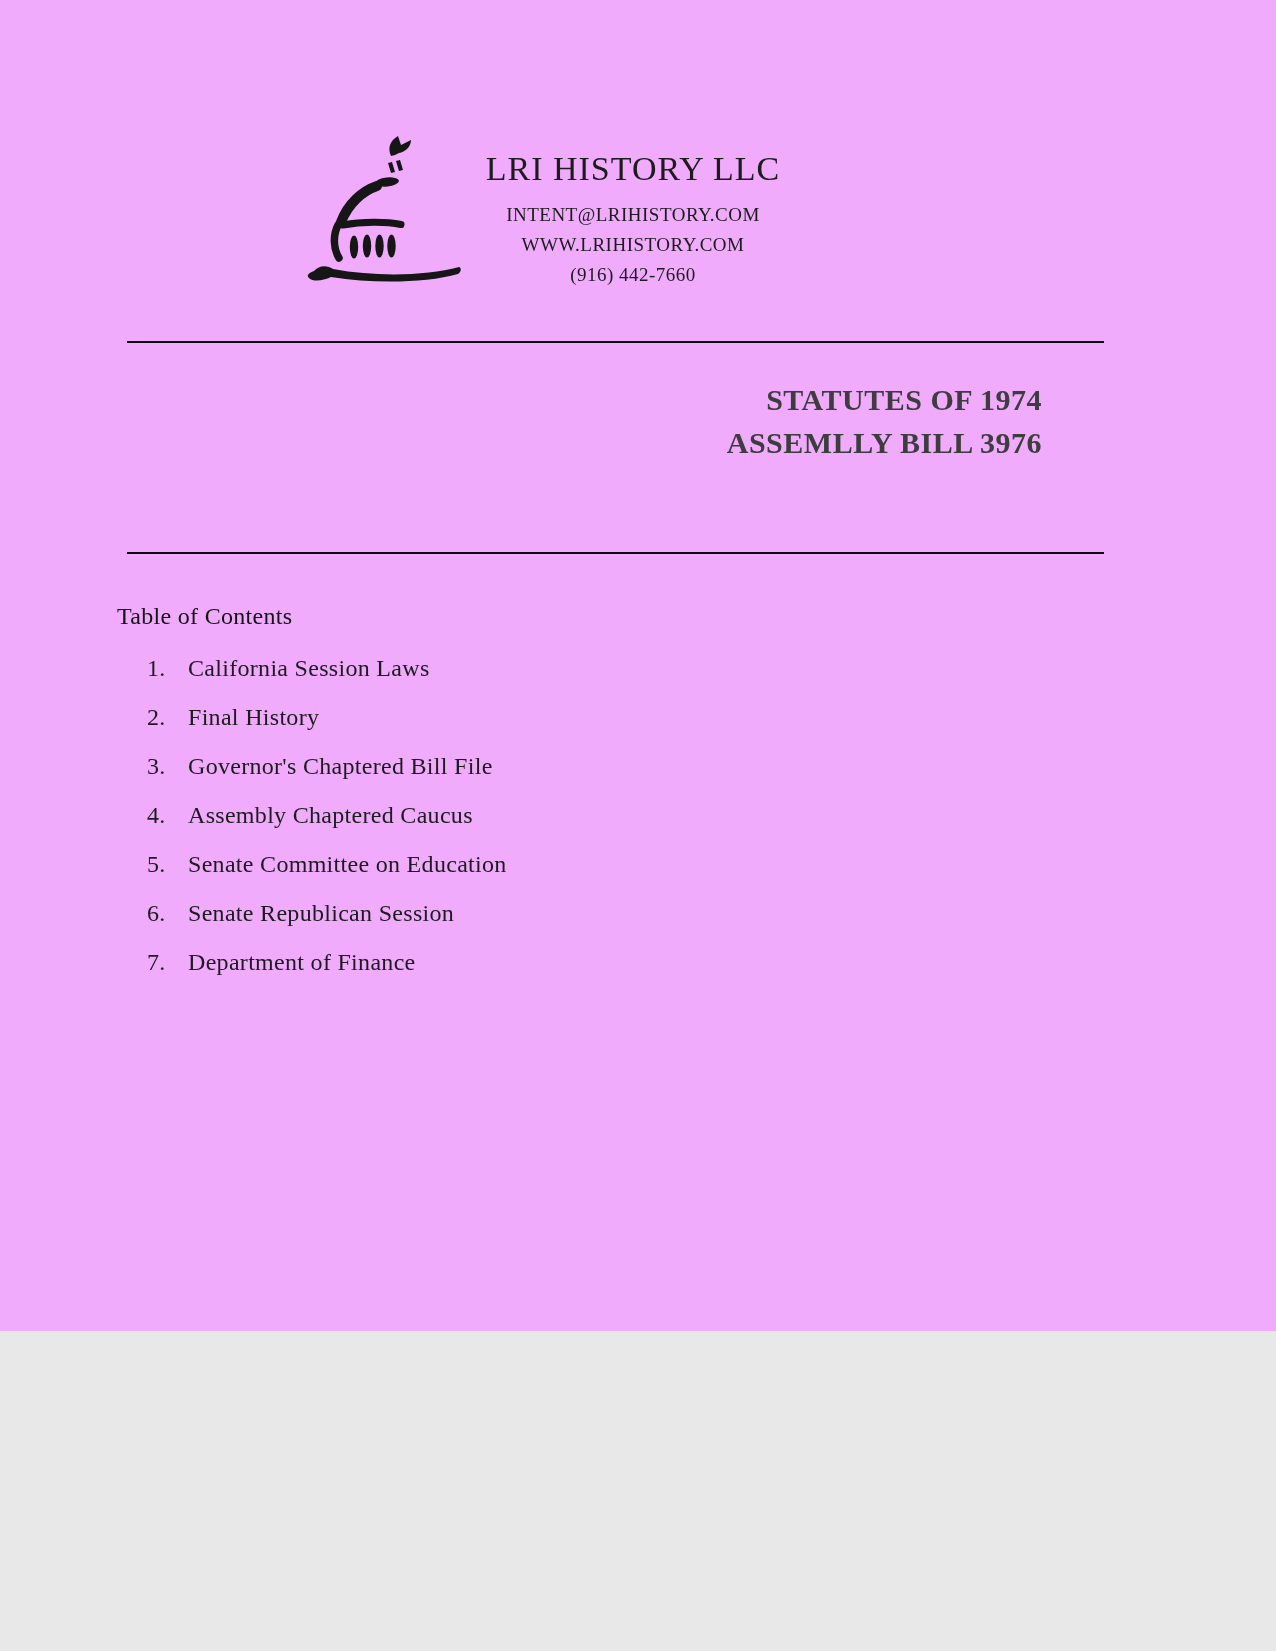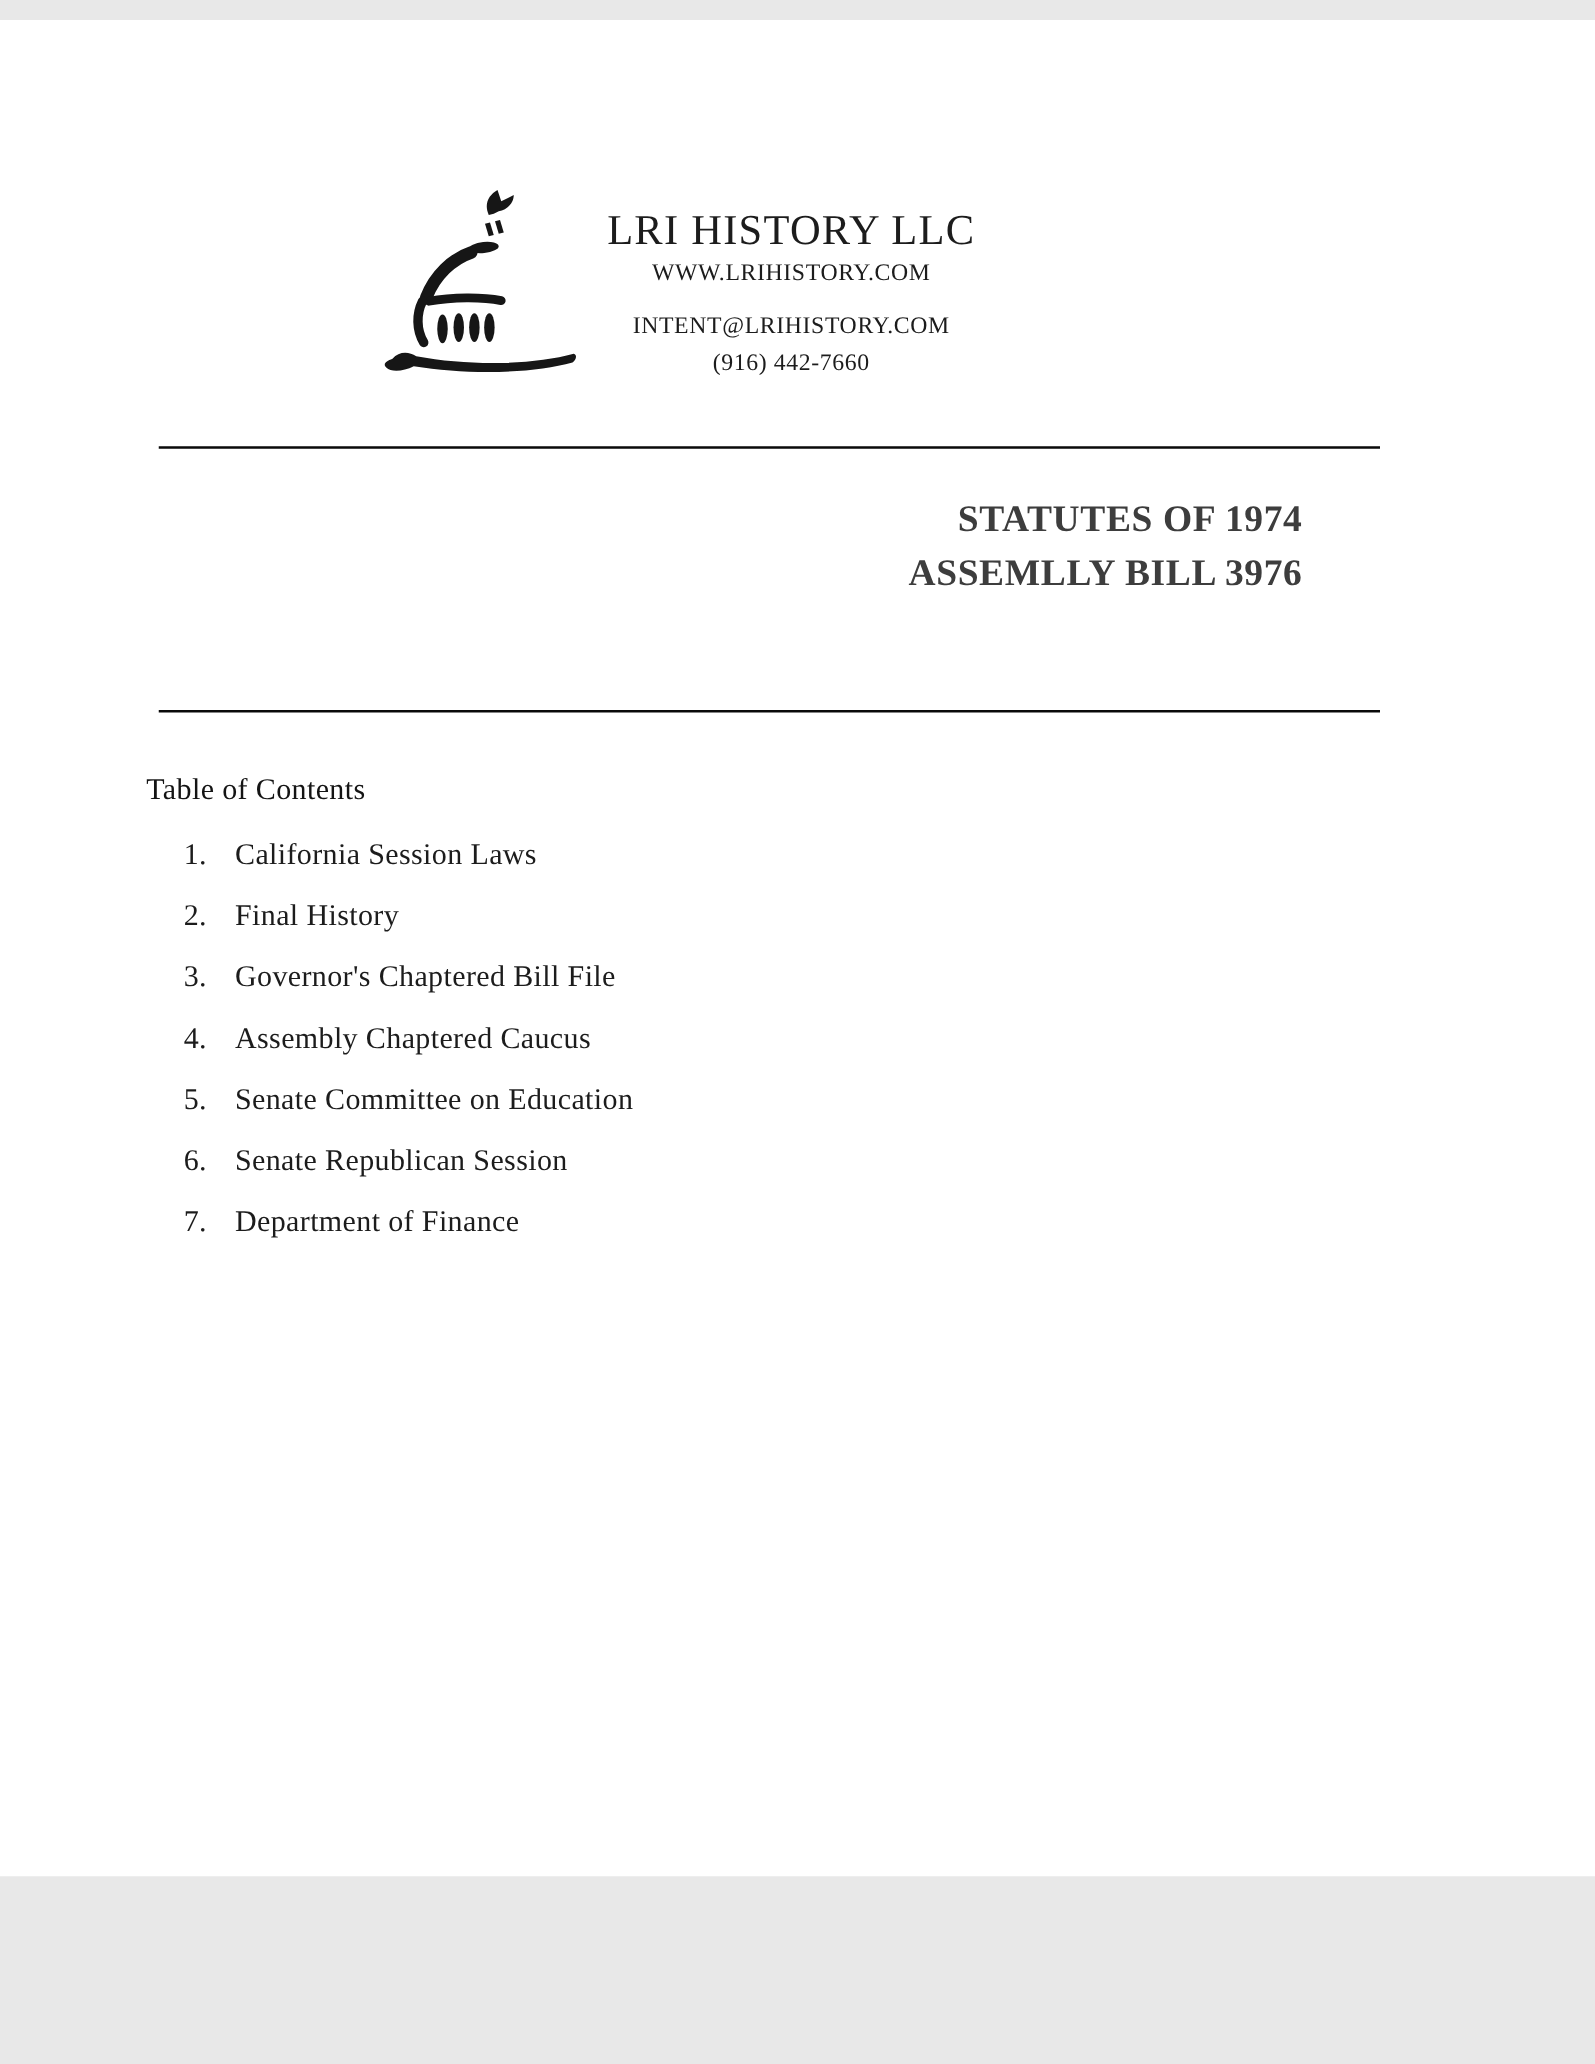--- a/index.html
+++ b/index.html
@@ -3,23 +3,23 @@
 <meta charset="utf-8">
 <style>
   html, body {
     margin: 0;
     padding: 0;
     background: #e8e8e8;
   }
   .page {
     position: relative;
     width: 1276px;
-    height: 1485px;
-    margin: 16px auto;
-    background: #ffffff;
+    height: 1331px;
+    margin: 0 auto;
+    background: #f0abfc;
     font-family: "Liberation Serif", "DejaVu Serif", serif;
     overflow: hidden;
   }
 
   
   .logo {
     position: absolute;
     left: 290px;
     top: 124px;
     width: 185px;
@@ -136,22 +136,22 @@
 
         <path d="M53,100 C72,96.5 96,96.5 111,99.5" stroke-width="7"></path>
 
         <path d="M48,100 C43,110 43,123 49,133" stroke-width="7.5"></path>
       </g>
     </svg>
   </div>
 
   <div class="header-text">
     <div class="company-name">LRI HISTORY LLC</div>
+    <div class="contact-line first">INTENT@LRIHISTORY.COM</div>
     <div class="contact-line">WWW.LRIHISTORY.COM</div>
-    <div class="contact-line first">INTENT@LRIHISTORY.COM</div>
     <div class="contact-line">(916) 442-7660</div>
   </div>
 
   <div class="rule rule-1"></div>
 
   <div class="statutes">
     <div class="line">STATUTES OF 1974</div>
     <div class="line">ASSEMLLY BILL 3976</div>
   </div>
 

